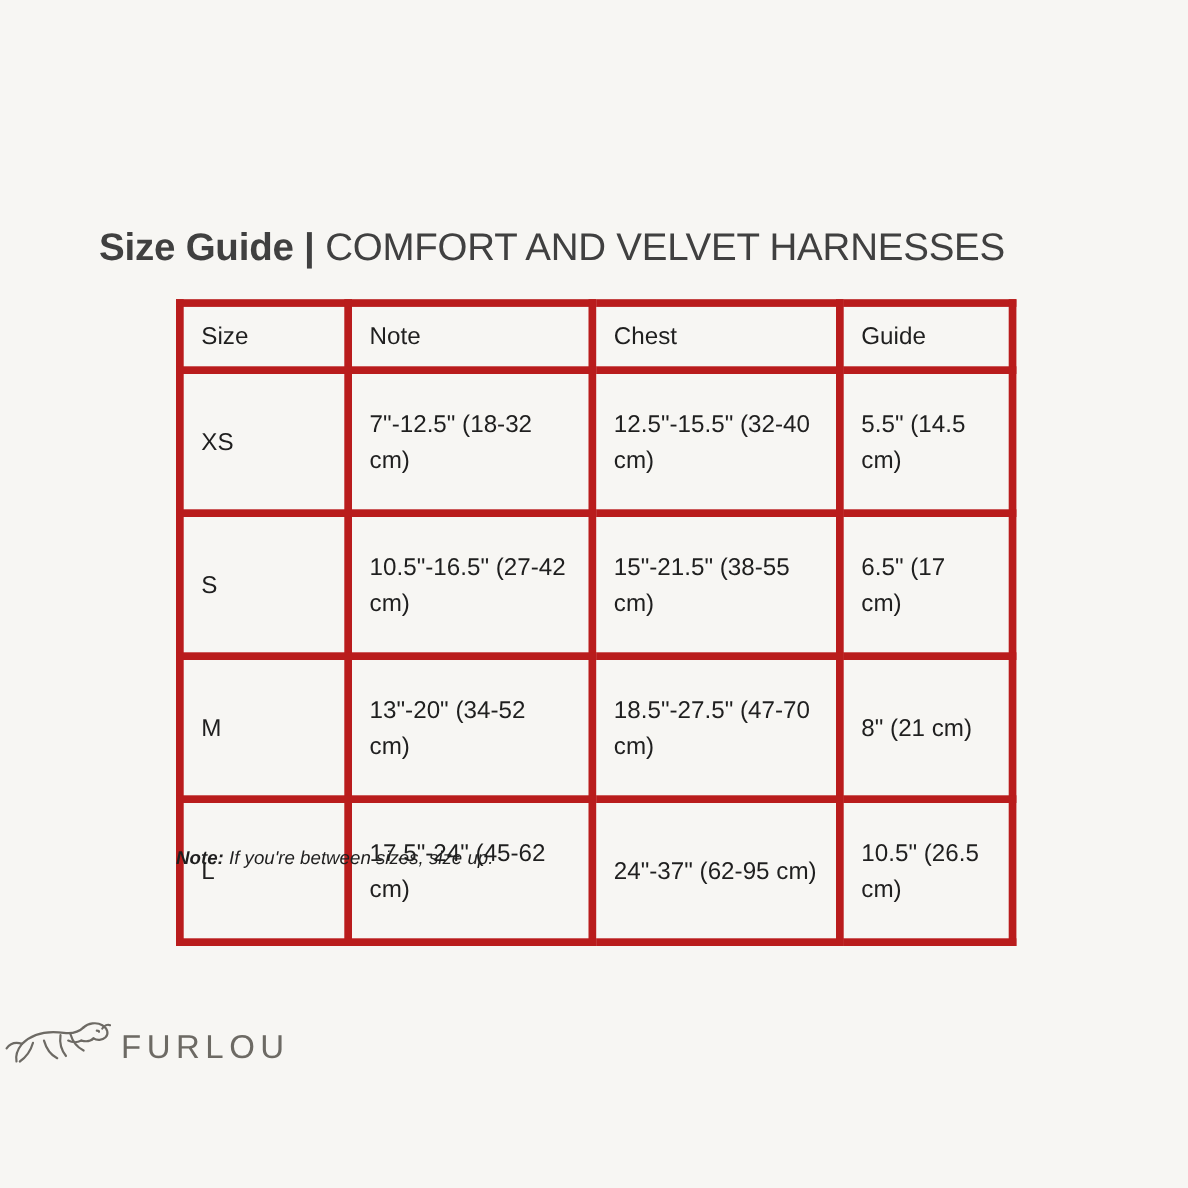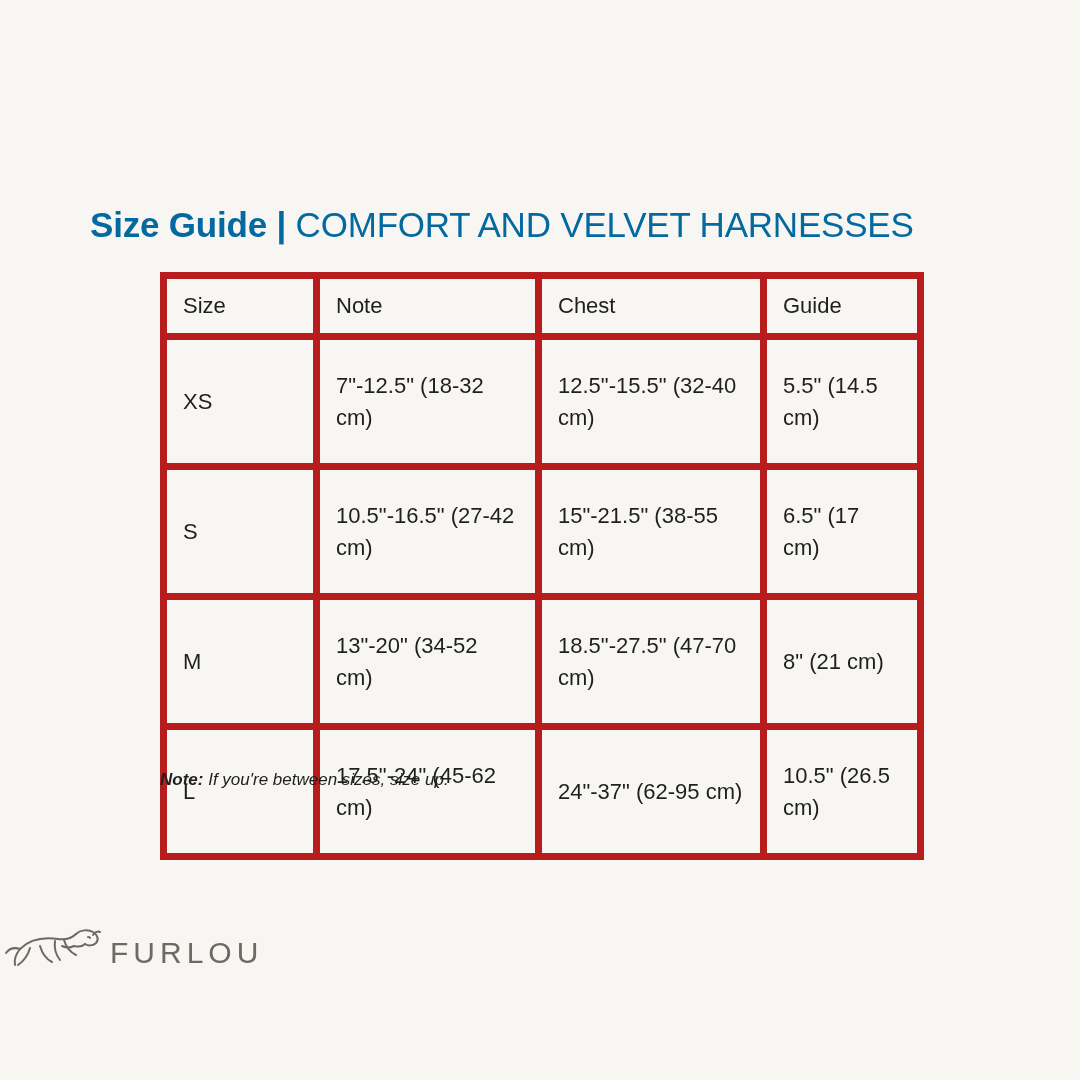--- a/index.html
+++ b/index.html
@@ -20,21 +20,21 @@
     height: 1080px;
     box-sizing: border-box;
   }
   .title {
     position: absolute;
     left: 90px;
     top: 205px;
     font-size: 35px;
     letter-spacing: -0.2px;
     white-space: nowrap;
-    color: #0369a1;
+    color: #404040;
   }
   .title .strong {
     font-weight: 700;
   }
   .title .rest {
     font-weight: 400;
   }
   table.size-table {
     position: absolute;
     left: 160px;

